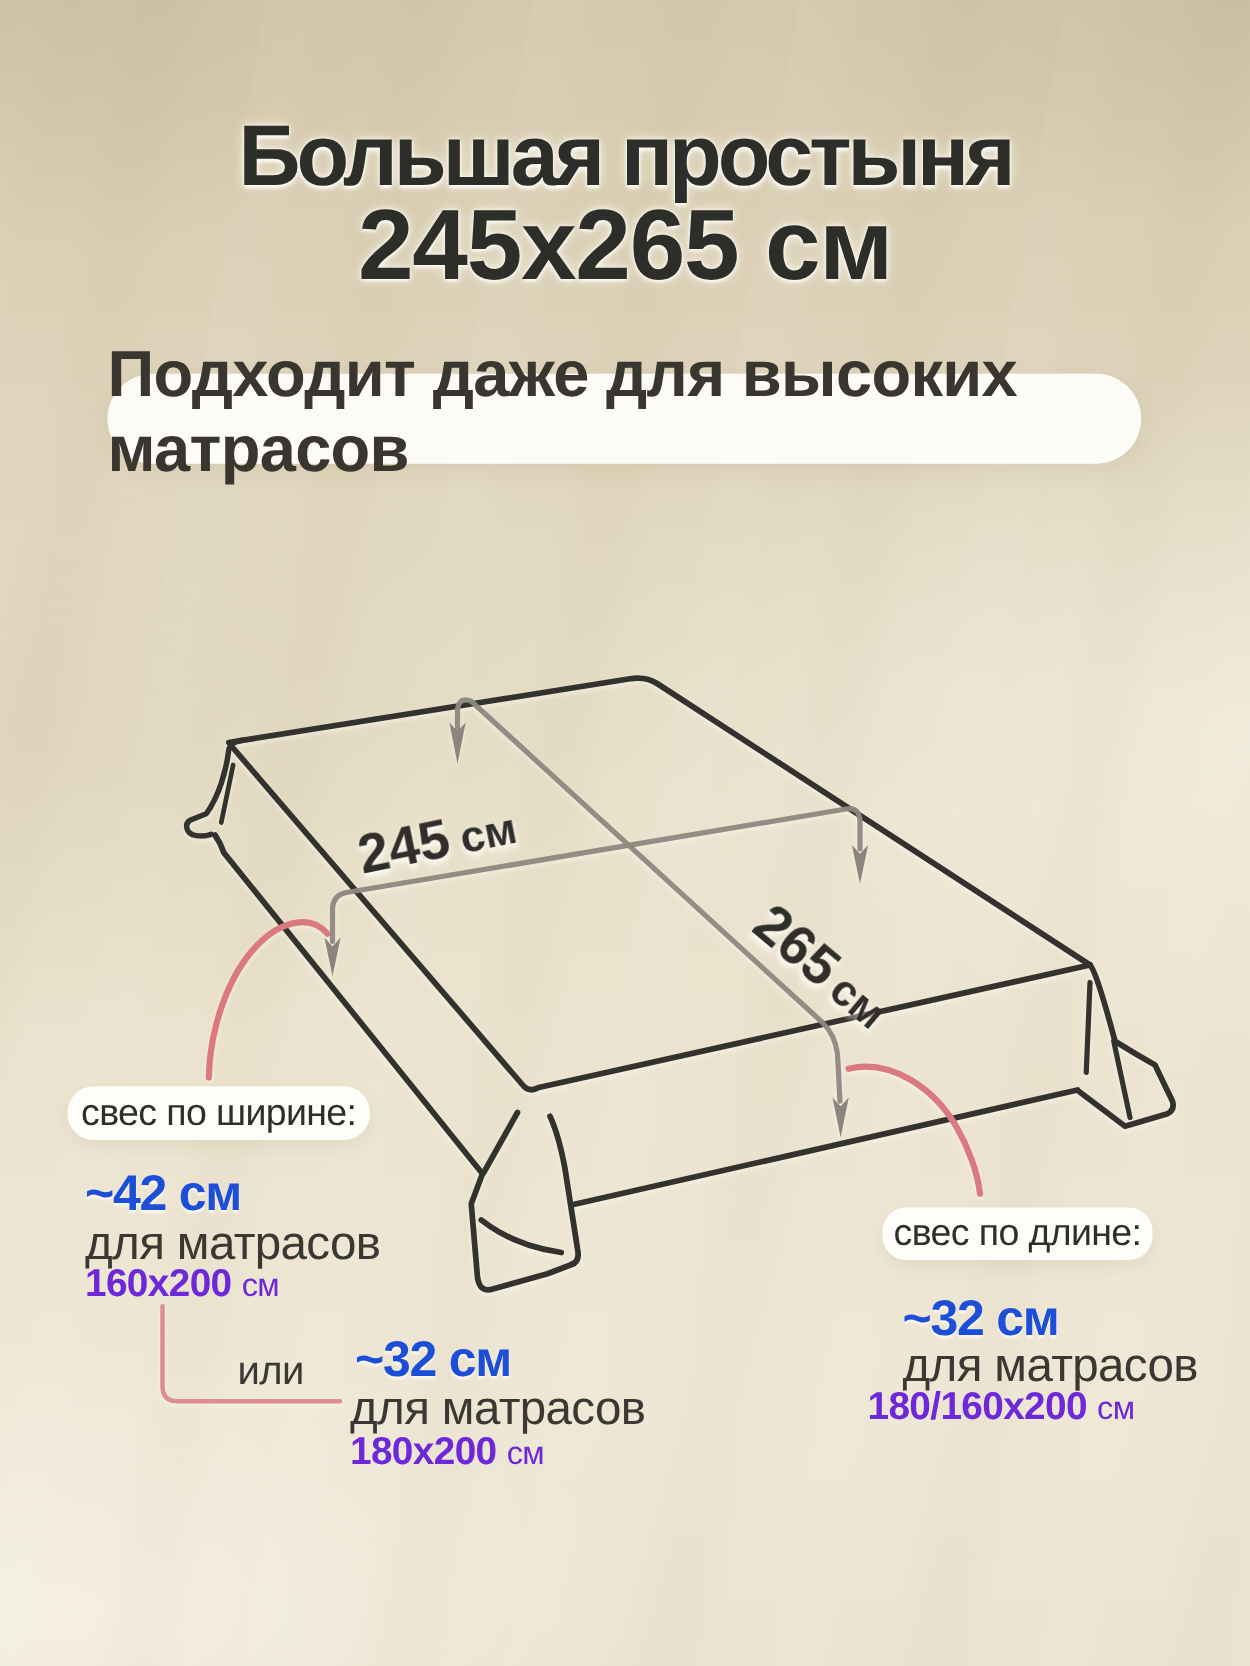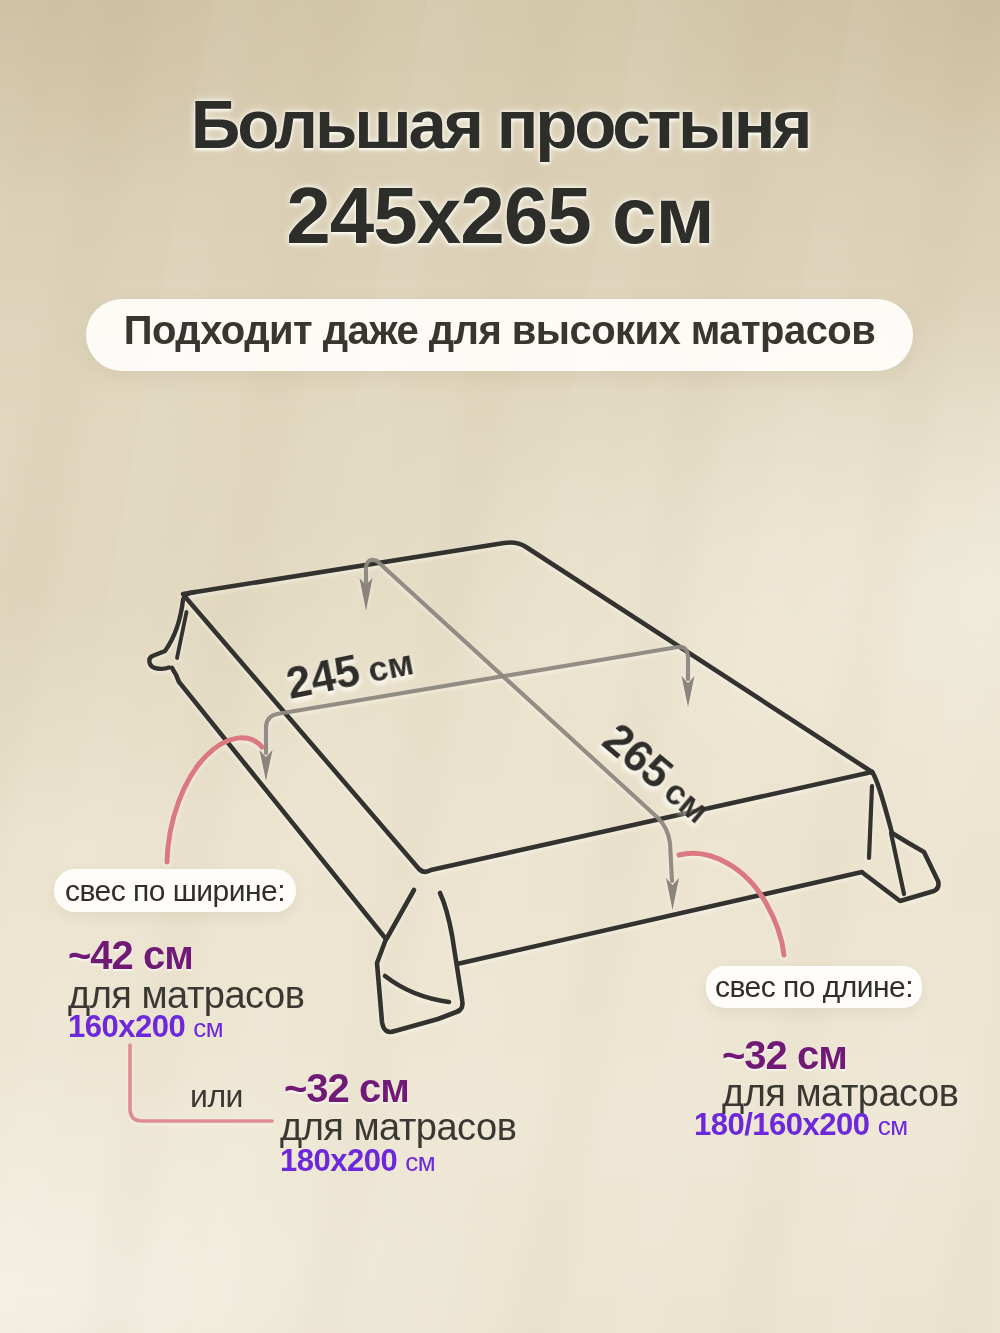--- a/index.html
+++ b/index.html
@@ -14,35 +14,35 @@
       radial-gradient(900px 460px at 100% 44%, rgba(252,250,242,.42), rgba(252,250,242,0) 62%),
       radial-gradient(800px 380px at 4% 97%, rgba(253,250,243,.5), rgba(253,250,243,0) 60%),
       linear-gradient(180deg, #d5c9ad 0%, #dbcfb5 14%, #e2d9c1 32%, #e9e1cb 50%, #ece4d0 66%, #eee7d5 84%, #ebe4d1 100%);
   }
   .abs{position:absolute;}
   .ttl{color:#2d2d2a;font-weight:bold;text-align:center;width:1000px;left:0;
        text-shadow:0 2px 3px rgba(255,255,250,.9), 0 0 9px rgba(255,255,248,.8), 0 -1px 3px rgba(255,255,248,.5);}
   .pillmain{left:86px;top:299px;width:827px;height:72px;border-radius:36px;
      background:rgba(255,254,251,.93);box-shadow:0 6px 18px rgba(130,110,70,.10);
      display:flex;align-items:center;justify-content:center;}
-  .pillmain span{font-size:40px;font-weight:bold;color:#38362f;letter-spacing:-.55px;transform:translateY(-5px);}
+  .pillmain span{font-size:52px;font-weight:bold;color:#38362f;letter-spacing:-.55px;transform:translateY(-5px);}
   .pill2{background:rgba(255,254,251,.96);border-radius:19px;display:flex;align-items:center;justify-content:center;
      box-shadow:0 5px 14px rgba(130,110,70,.10);}
   .pill2 span{font-size:30px;color:#2f2e2a;letter-spacing:-.5px;}
-  .big{font-weight:bold;font-size:40px;color:#701a75;letter-spacing:-1px;text-shadow:0 2px 2px rgba(255,255,250,.7);}
+  .big{font-weight:bold;font-size:40px;color:#1d4ed8;letter-spacing:-1px;text-shadow:0 2px 2px rgba(255,255,250,.7);}
   .sml{font-size:38px;color:#3a3833;letter-spacing:-.5px;}
   .dim{font-weight:bold;font-size:31px;color:#6d28d9;letter-spacing:-.5px;}
   .dim .cm{font-weight:normal;font-size:26px;}
 </style>
 </head>
 <body>
 
   <div class="abs ttl" style="top:85px;font-size:69px;letter-spacing:-3.2px;">Большая простыня</div>
 
-  <div class="abs ttl" style="top:170px;font-size:80px;letter-spacing:-1px;">245х265 см</div>
+  <div class="abs ttl" style="top:150px;font-size:80px;letter-spacing:-1px;">245х265 см</div>
 
   <div class="abs pillmain">
     <span>Подходит даже для высоких матрасов</span>
   </div>
 
   <svg class="abs" style="left:0;top:0;filter:drop-shadow(0 2px 2px rgba(255,255,248,.5));" width="1000" height="1333" viewBox="0 0 1000 1333" fill="none">
 
     <path d="M 183 594 L 504 543 Q 517 541 526 547 L 872 772" stroke="#33322e" stroke-width="4.6" stroke-linejoin="round" stroke-linecap="round"></path>
 
     <path d="M 187 599 L 419 869 Q 424 874 431 870 L 872 772" stroke="#33322e" stroke-width="4.6" stroke-linejoin="round" stroke-linecap="round"></path>

